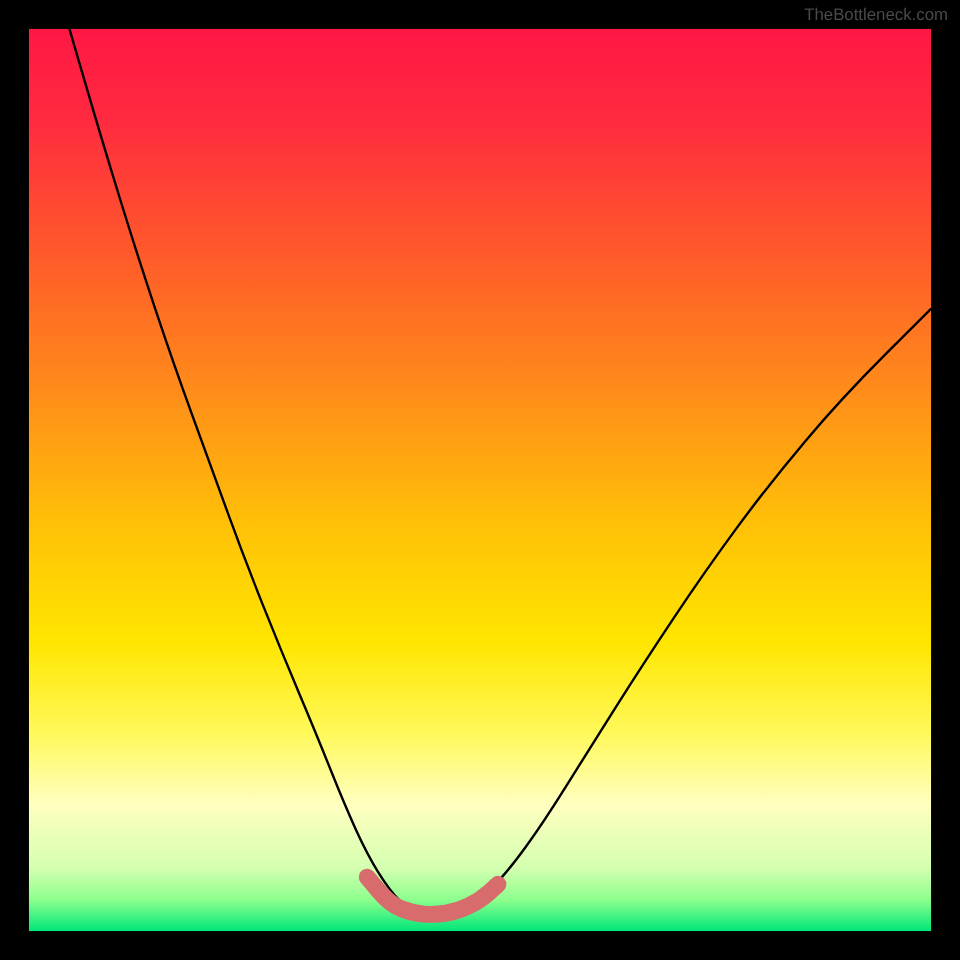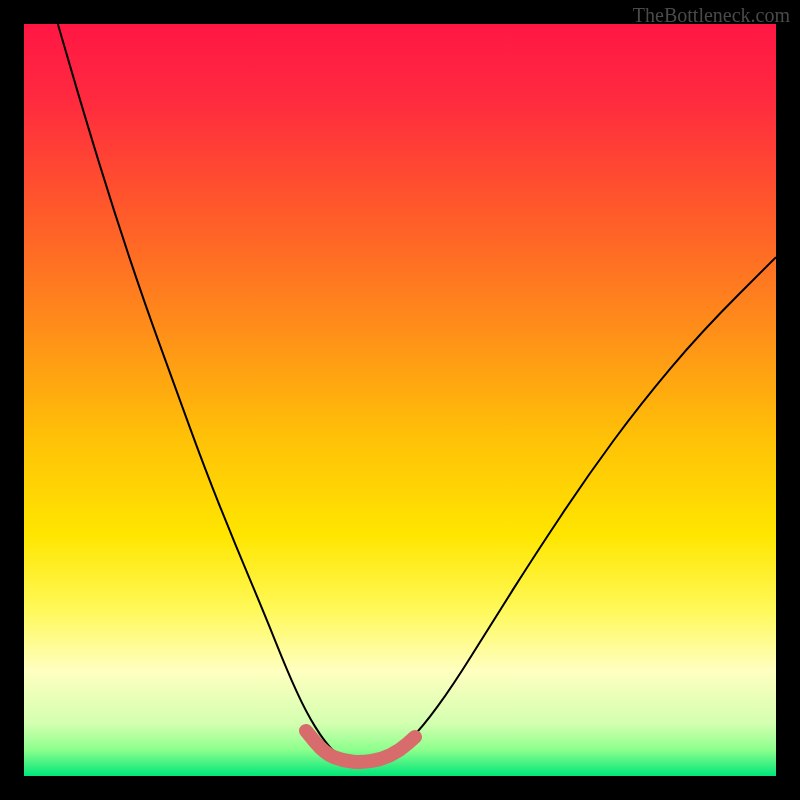--- a/index.html
+++ b/index.html
@@ -9,24 +9,23 @@
     height: 800px;
     background: #000;
     position: relative;
     font-family: Arial, sans-serif;
   }
   .watermark {
     position: absolute;
     top: 4px;
     right: 10px;
     color: #4a4a4a;
-    font-size: 20px;
+    font-size: 14px;
     font-weight: 500;
     z-index: 10;
-    font-family: Liberation Serif, serif;
   }
   .plot-frame {
     position: absolute;
     left: 24px;
     top: 24px;
     width: 752px;
     height: 752px;
     background: #000;
   }
   svg {

